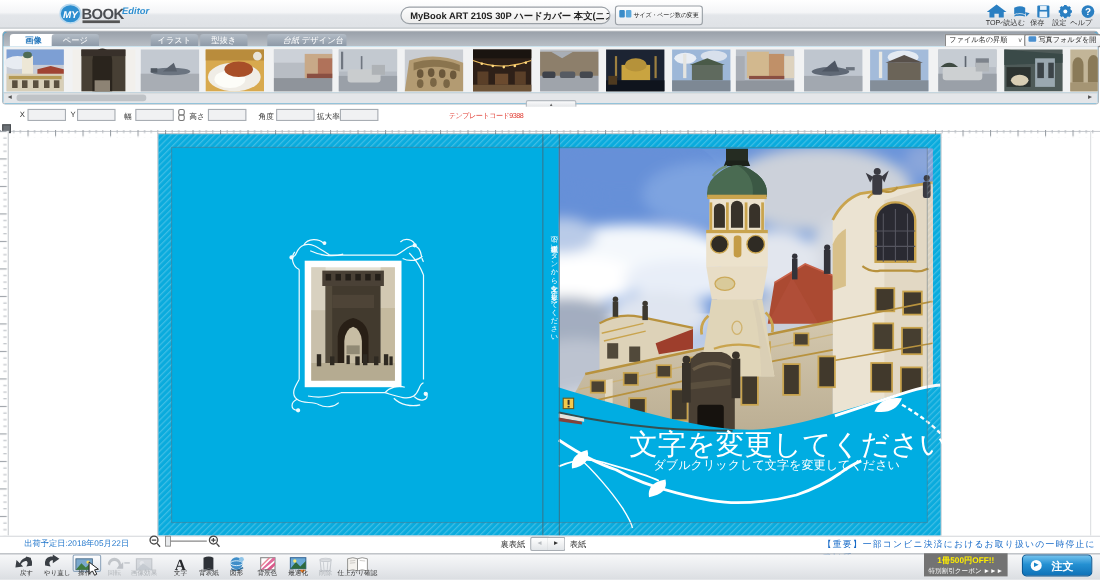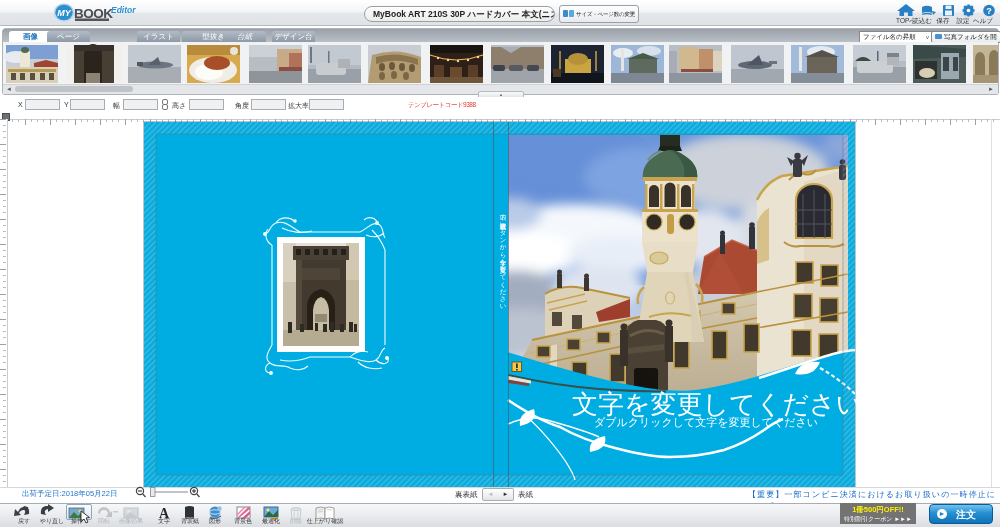--- a/index.html
+++ b/index.html
@@ -90,22 +90,22 @@
     <text x="96" y="10.5" text-anchor="middle" font-size="9" font-weight="bold" fill="#fff" font-family="Liberation Sans">?</text>
   </g>
 </svg>
 
 <div class="abs" id="panel">
   <div class="abs" id="tabstrip"></div>
   <div class="abs tab active" style="left:6px;">画像</div>
   <div class="abs tab" style="left:44px;">ページ</div>
   <div class="abs tab" style="left:89px;margin-top:36px;">ボックス</div>
   <div class="abs tab" style="left:134px;">イラスト</div>
-  <div class="abs tab" style="left:179px;text-align:right;">型抜き</div>
-  <div class="abs tab" style="left:220px;font-style:italic;">台紙</div>
+  <div class="abs tab" style="left:179px;">型抜き</div>
+  <div class="abs tab" style="left:240px;font-style:italic;">台紙</div>
   <div class="abs tab" style="left:269px;">デザイン台紙</div>
   <div class="abs" id="sortdd">ファイル名の昇順 <span style="position:absolute;right:3px;font-size:6px;color:#555;">v</span></div>
   <div class="abs" id="folderbtn"><span style="display:inline-block;width:7px;height:5px;background:#4a90d0;border-radius:1px;vertical-align:0px;"></span> 写真フォルダを開く</div>
   <div class="abs" id="thumbs">
   <svg class="abs" style="left:0;top:0;" width="995" height="42" viewBox="0 0 995 42">
 
     <g transform="translate(3,3)">
           <rect width="52" height="38" fill="#c8cdd6"></rect>
           <rect width="52" height="14" fill="#7d9fd4"></rect>
           <ellipse cx="10" cy="12" rx="12" ry="6" fill="#e8ecf2"></ellipse>

